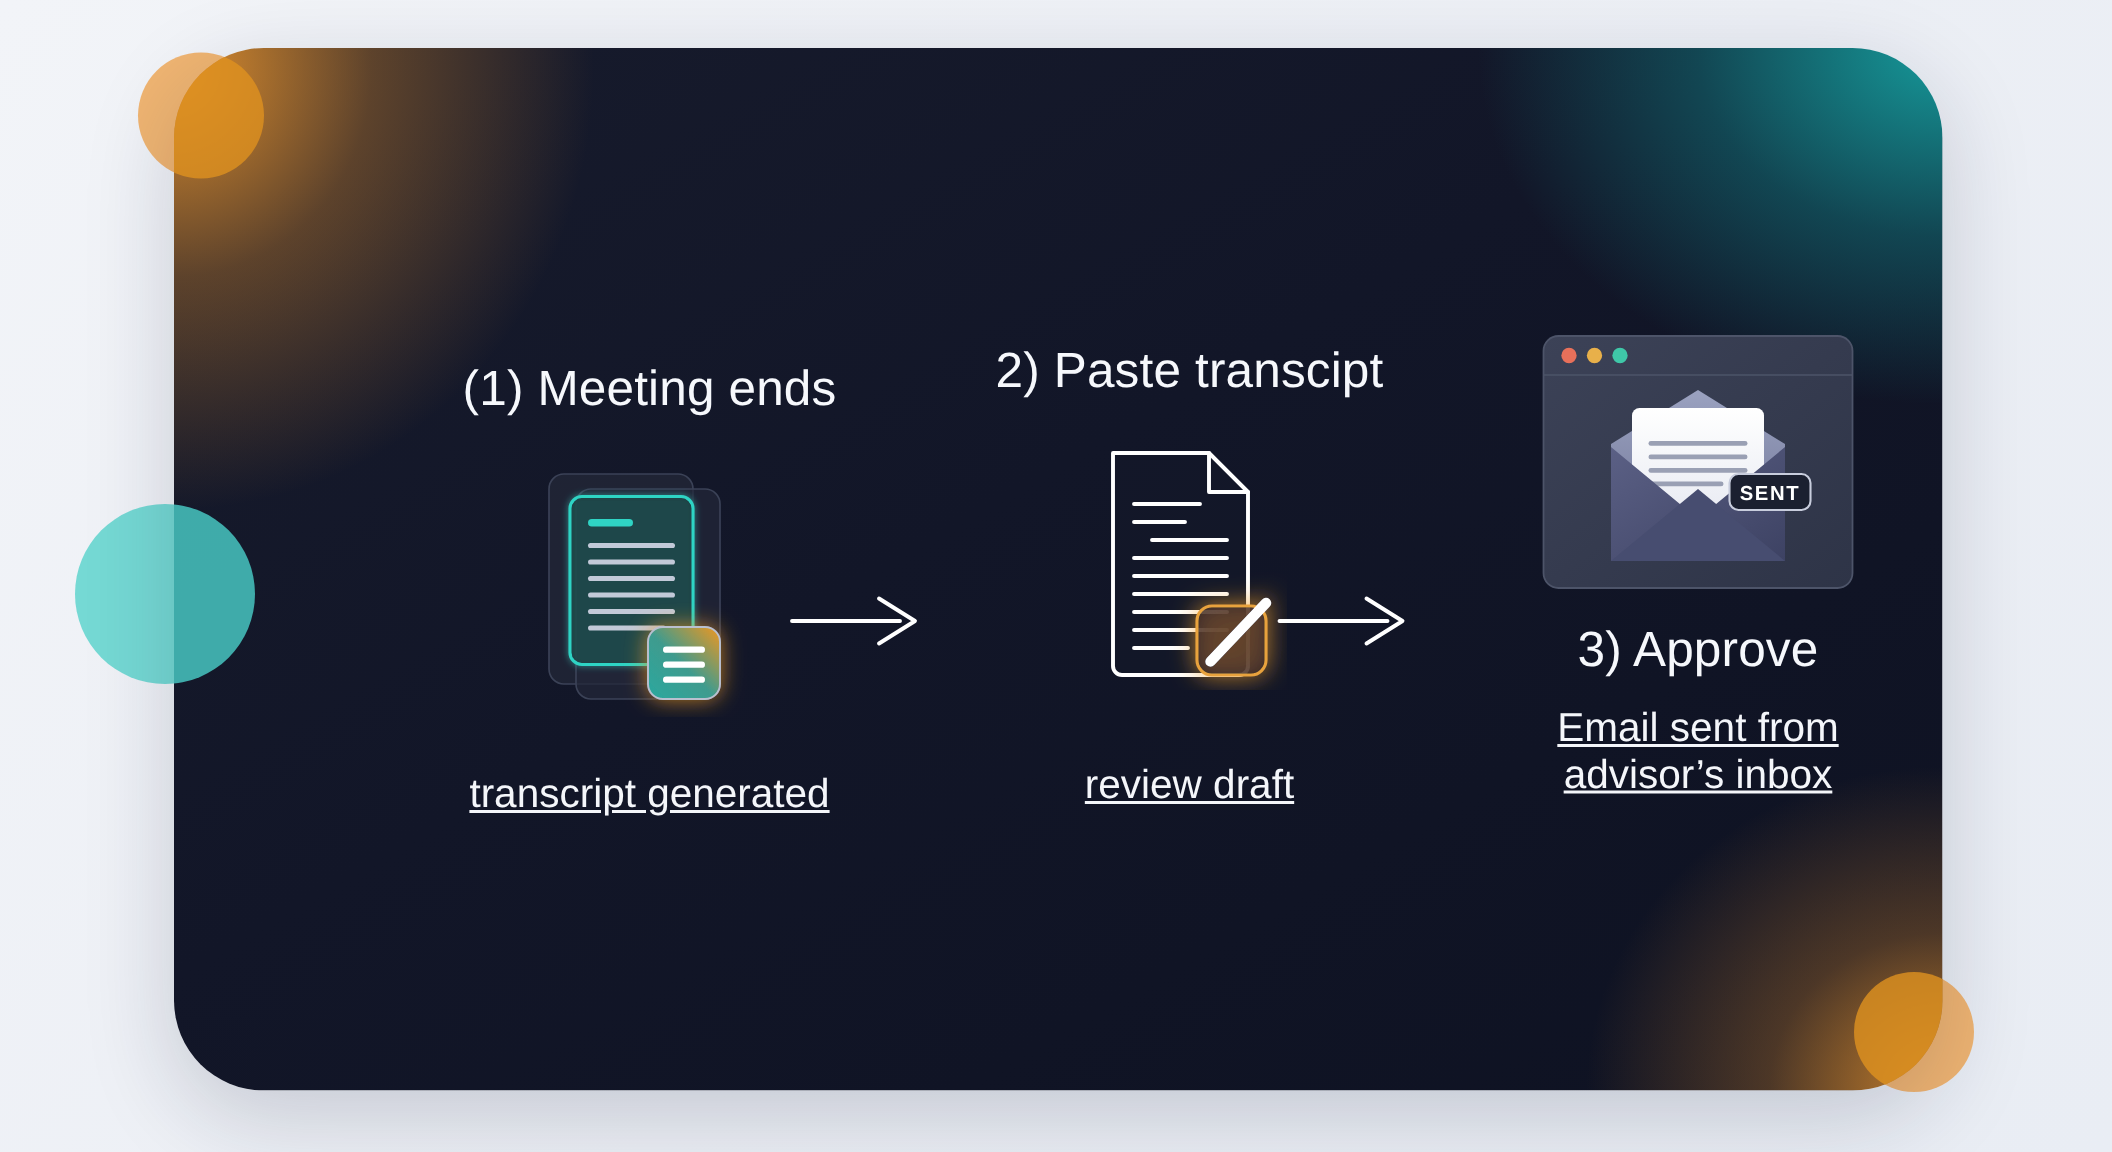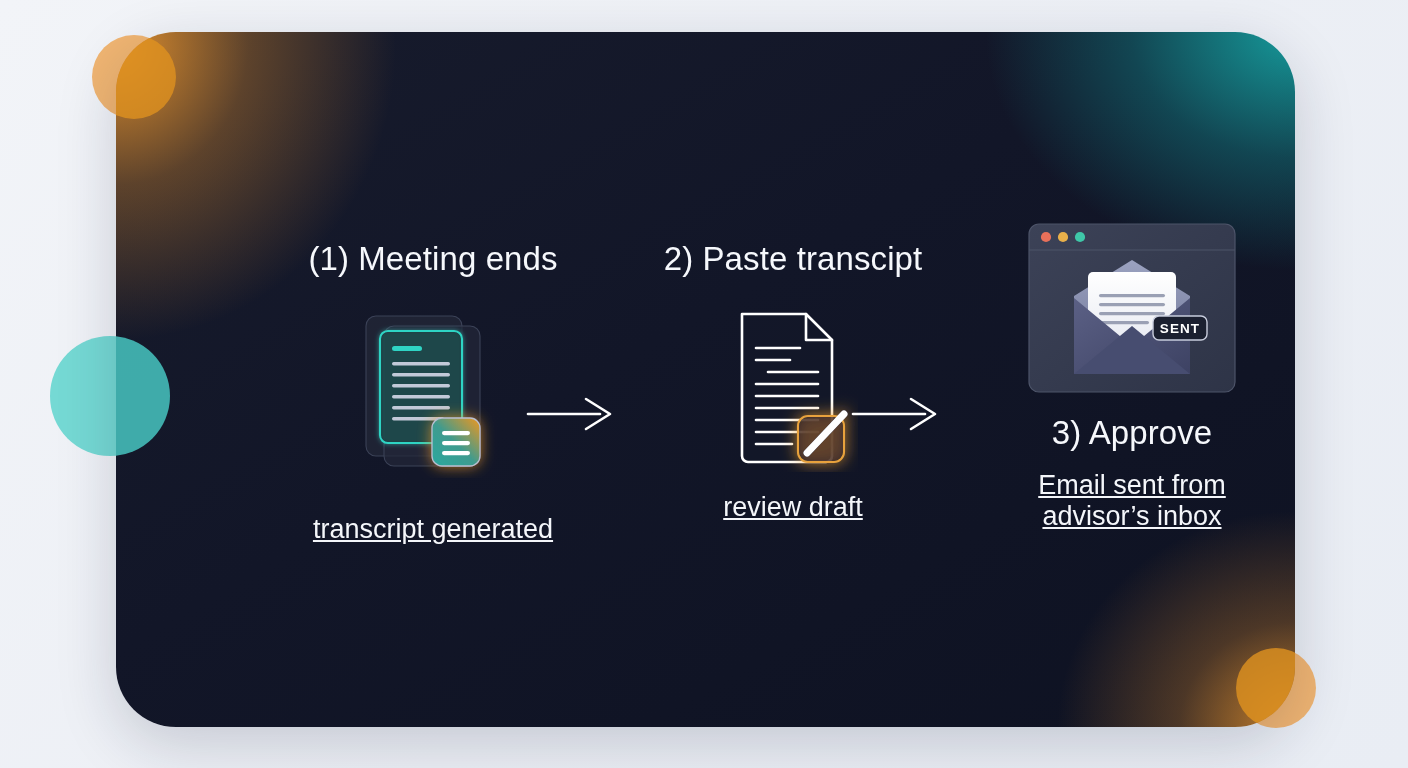--- a/index.html
+++ b/index.html
@@ -50,35 +50,35 @@
     font-size:33px; font-weight:400; letter-spacing:.1px;
     color:#f6f8fc; white-space:nowrap;
   }
   .step-caption {
     font-size:27px; font-weight:400; color:#f4f6fa;
     line-height:31px; white-space:nowrap;text-decoration:underline;
   }
 
   
   #step-1 { left:152px; top:208px; width:330px; }
-  #step-2 { left:512px; top:208px; width:330px; }
+  #step-2 { left:512px; top:196px; width:330px; }
   #step-3 { left:866px; top:196px; width:300px; }
 
   .icon-wrap { display:flex; align-items:center; justify-content:center; }
 
   
   .arrow { position:absolute; width:90px; height:40px; }
   #arrow-1 { left:410px; top:362px; }
   #arrow-2 { left:735px; top:362px; }
 
   
   .s1-icon { margin-top:32px; height:168px; }
   .s1-cap  { margin-top:36px; }
   .s2-icon { margin-top:26px; height:168px; }
-  .s2-cap  { margin-top:20px; }
+  .s2-cap  { margin-top:48px; }
   .s3-win  { margin-top:-6px; height:172px; }
   .s3-title{ margin-top:20px;text-align:center; }
   .s3-cap  { margin-top:18px; }
 </style>
 </head>
 <body>
 
 <div id="stage">
 
   <div class="blob" id="blob-orange-tl"></div>

